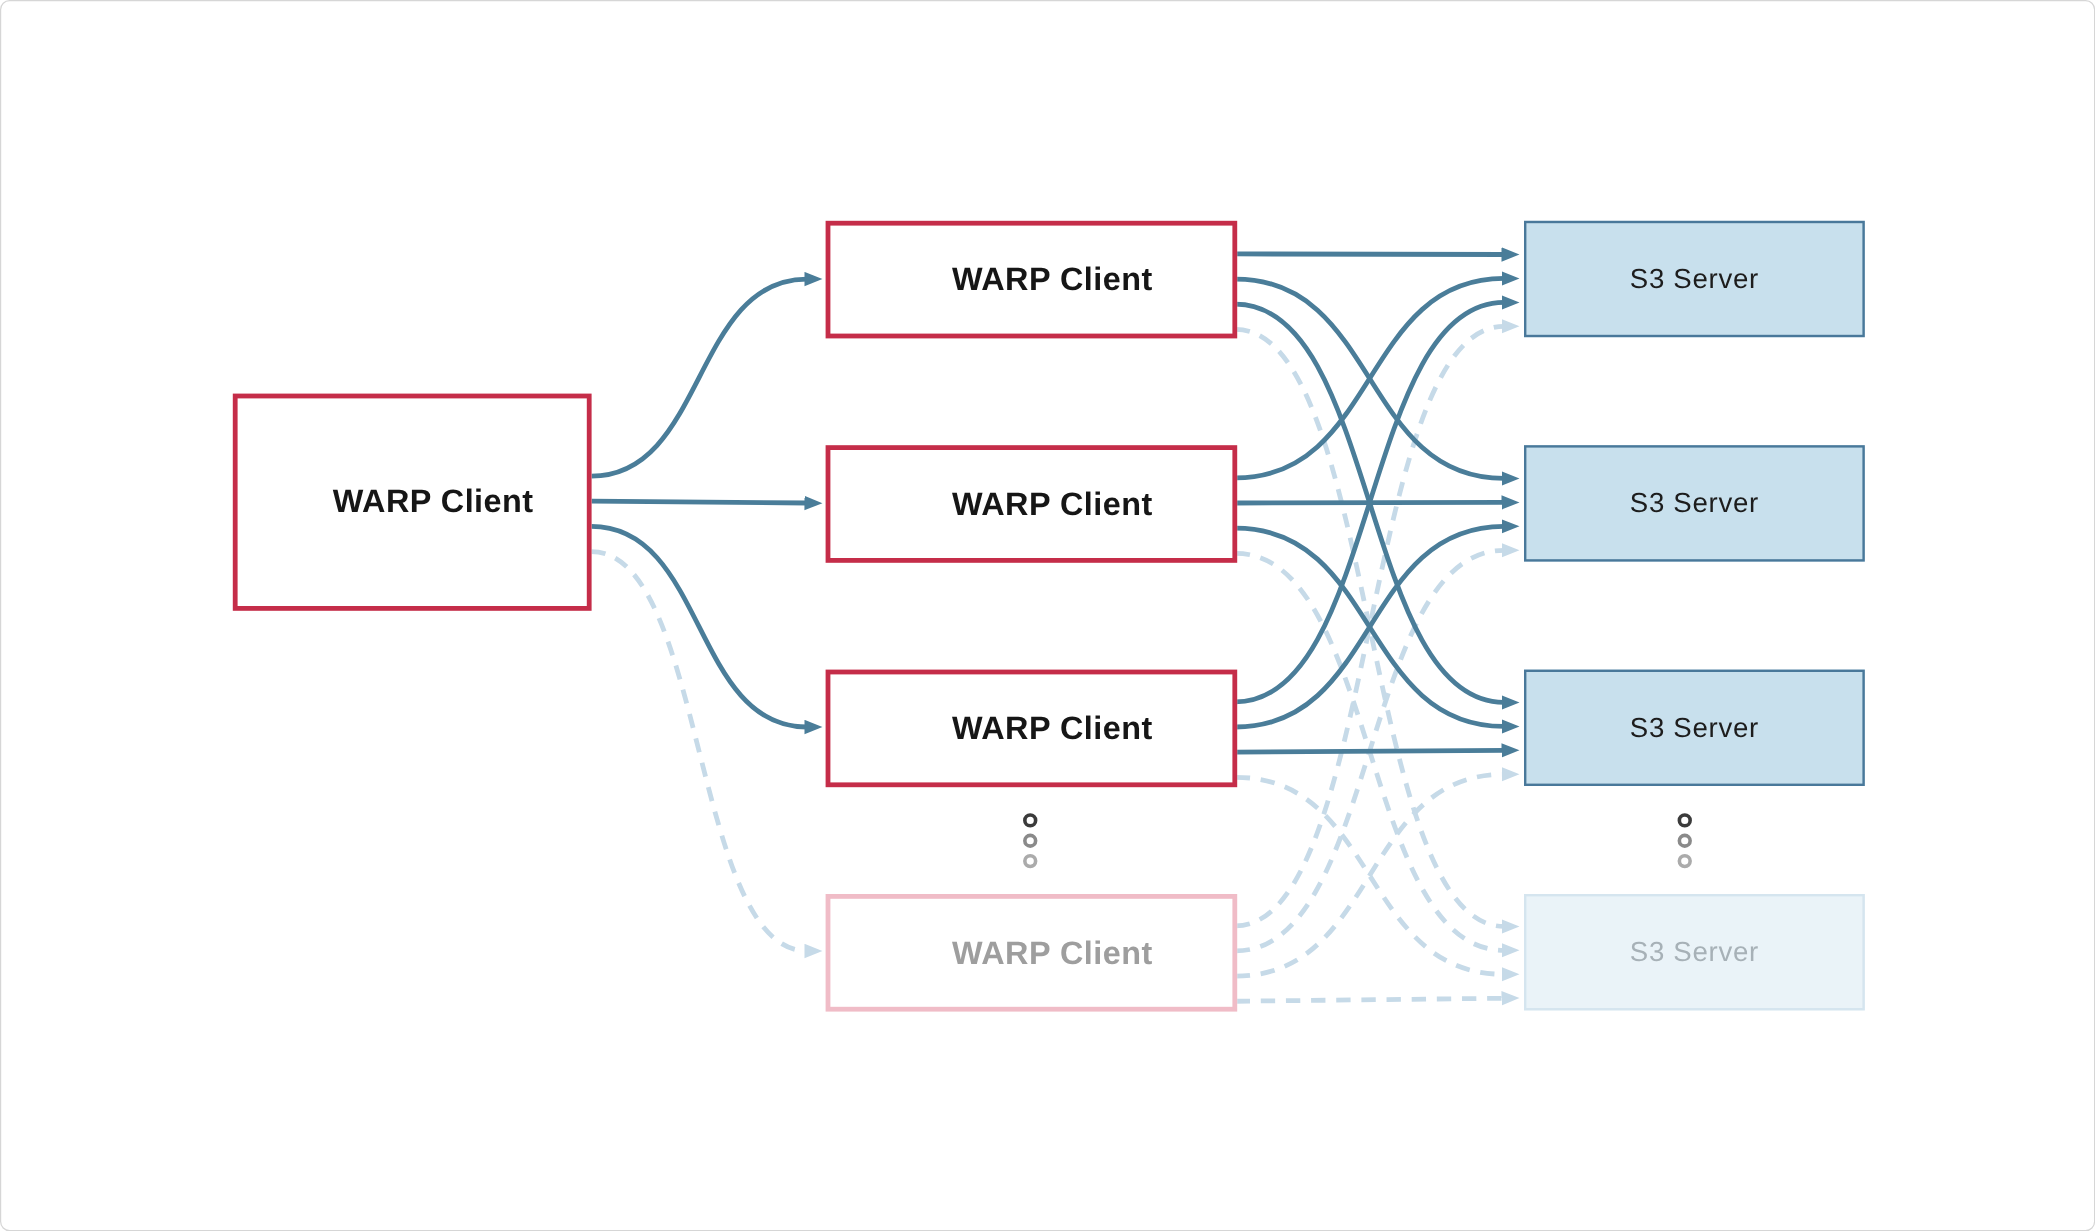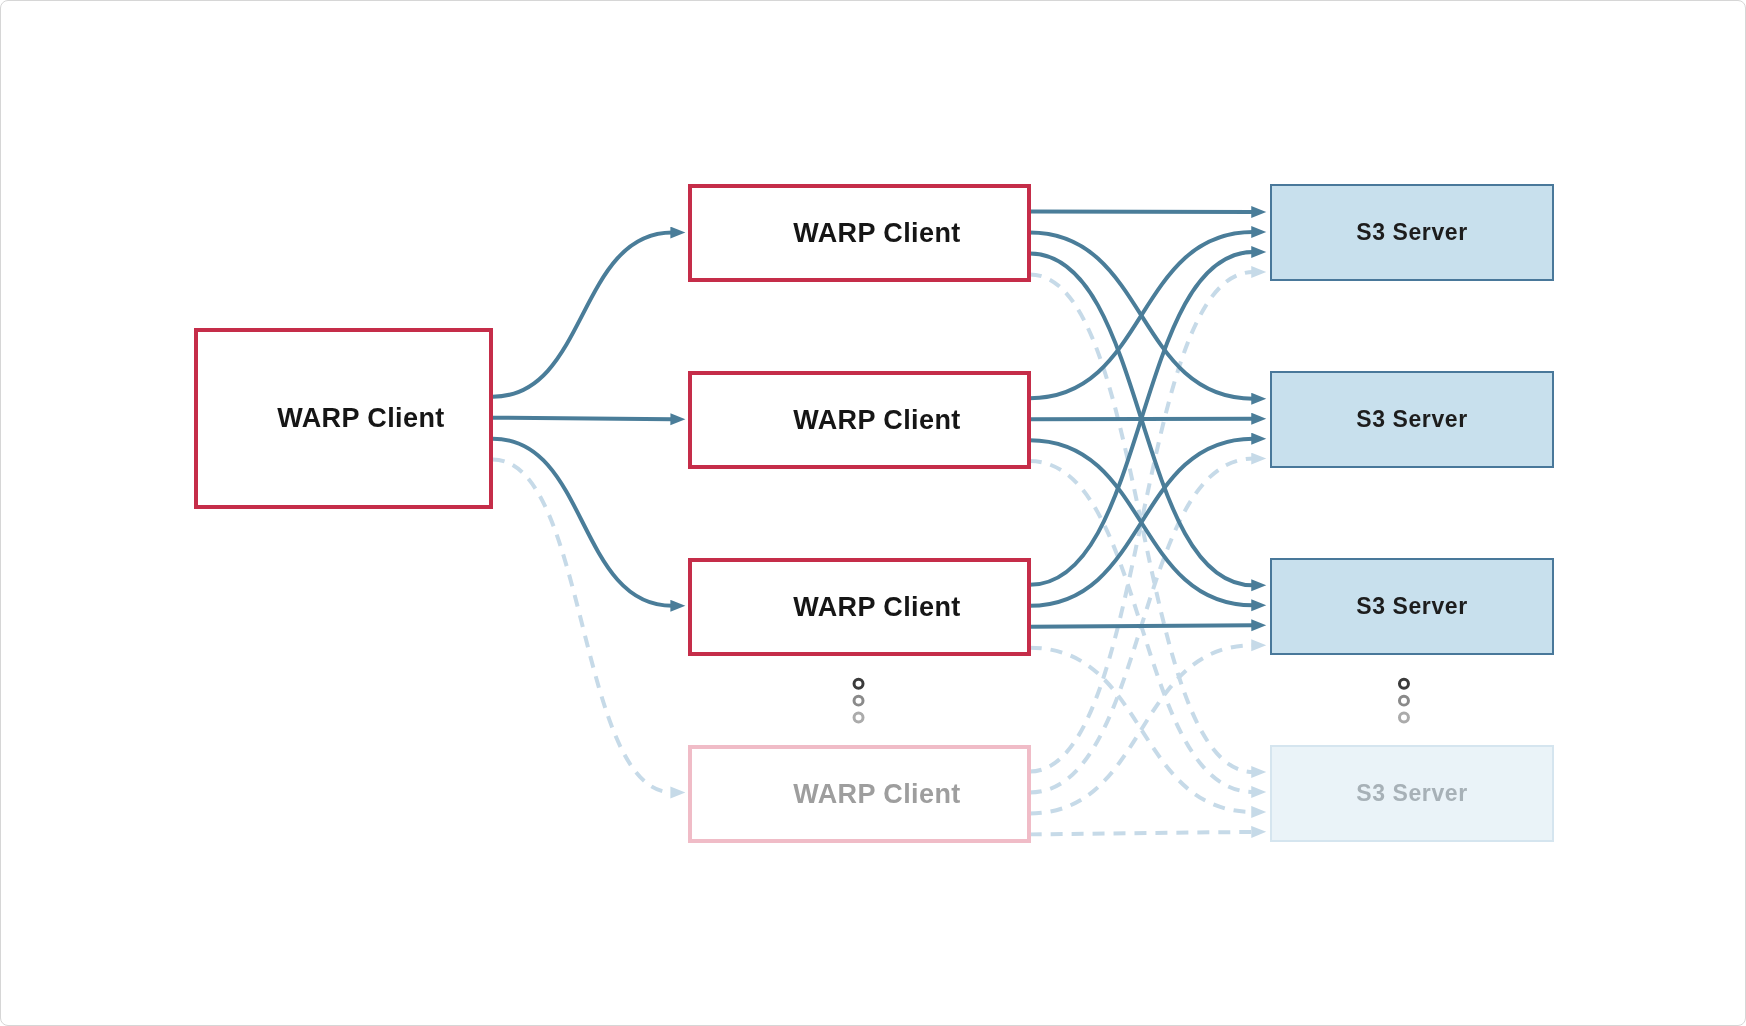--- a/index.html
+++ b/index.html
@@ -24,21 +24,21 @@
   .warp{
     border:4px solid #c52d49;
     font-size:27px;font-weight:bold;letter-spacing:0.4px;color:#161616;padding-left:35px;
   }
   .warp.faded{
     border-color:#f0bcc7;color:#9e9e9e;
   }
   .s3{
     border:2px solid #49789a;
     background:#c8e0ed;
-    font-size:23px;font-weight:bold;letter-spacing:0.6px;color:#1d1d1d;
+    font-size:23px;font-weight:normal;letter-spacing:0.6px;color:#1d1d1d;
   }
   .s3.faded{
     border-color:#d5e5ef;background:#eaf3f8;color:#a7b1b7;
   }
   
   #warp-server{left:193px;top:327px;width:299px;height:181px;}
   .client{left:687px;width:343px;height:98px;}
   .s3box{left:1269px;width:284px;height:97px;}
   .row0{top:183px;} .row1{top:370px;} .row2{top:557px;} .row3{top:744px;}
 </style>

